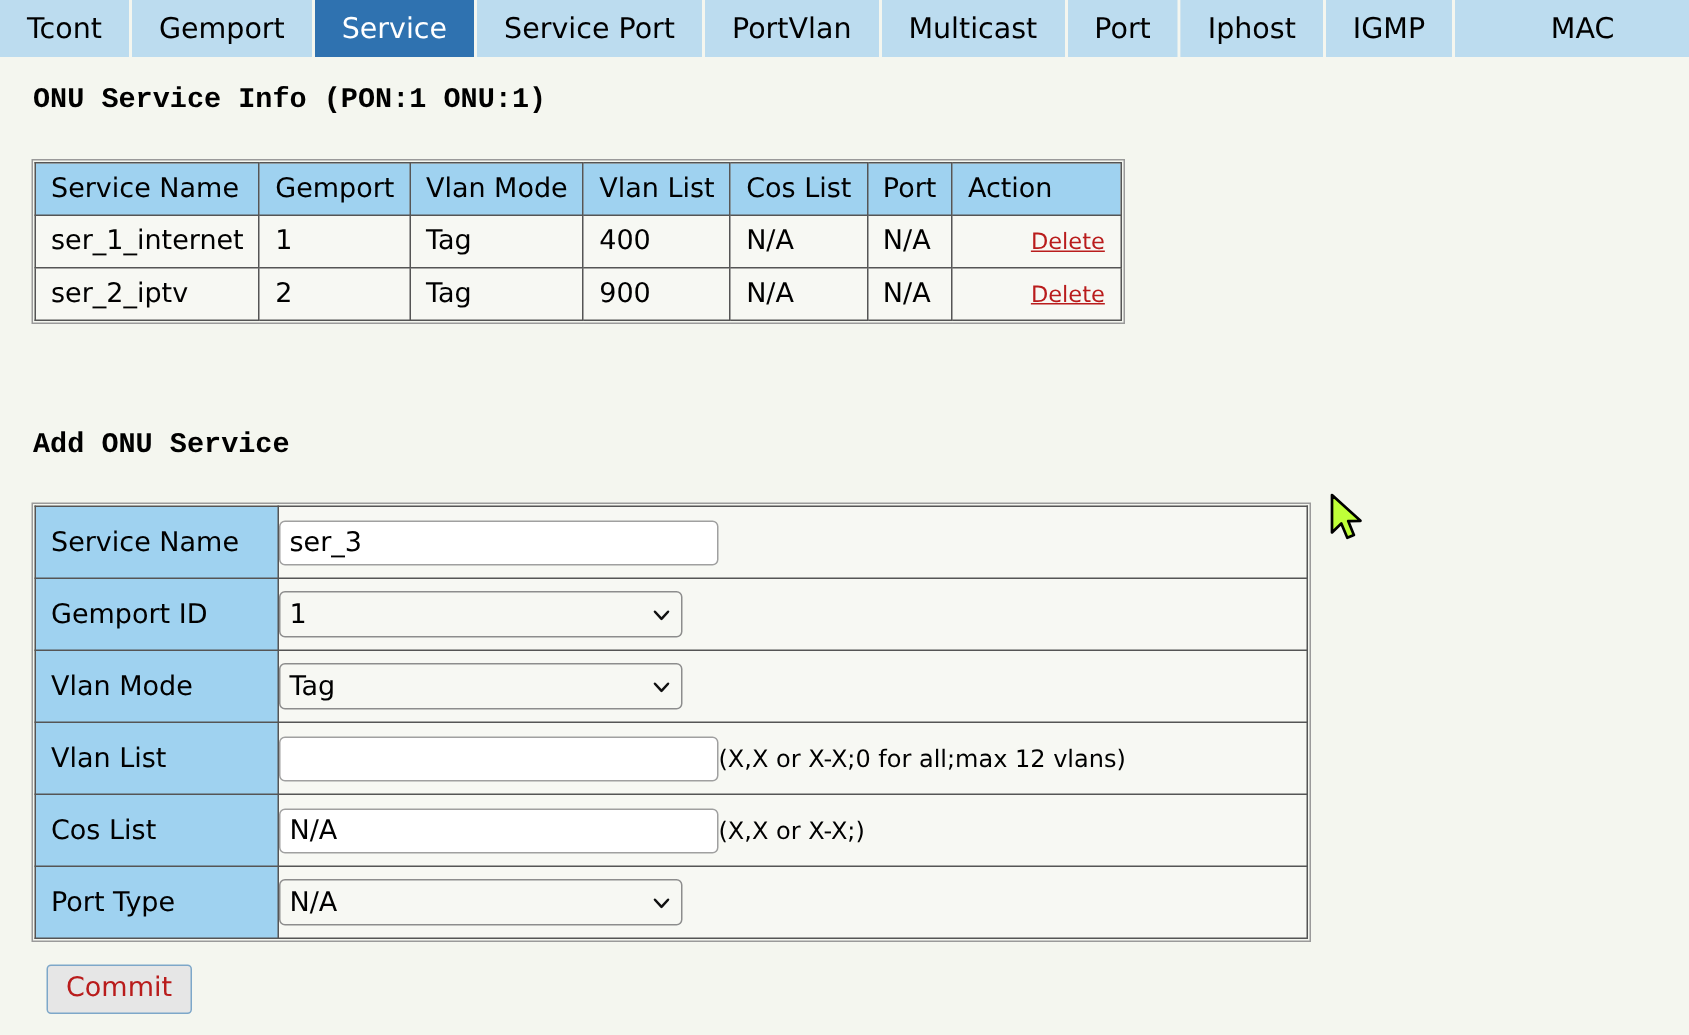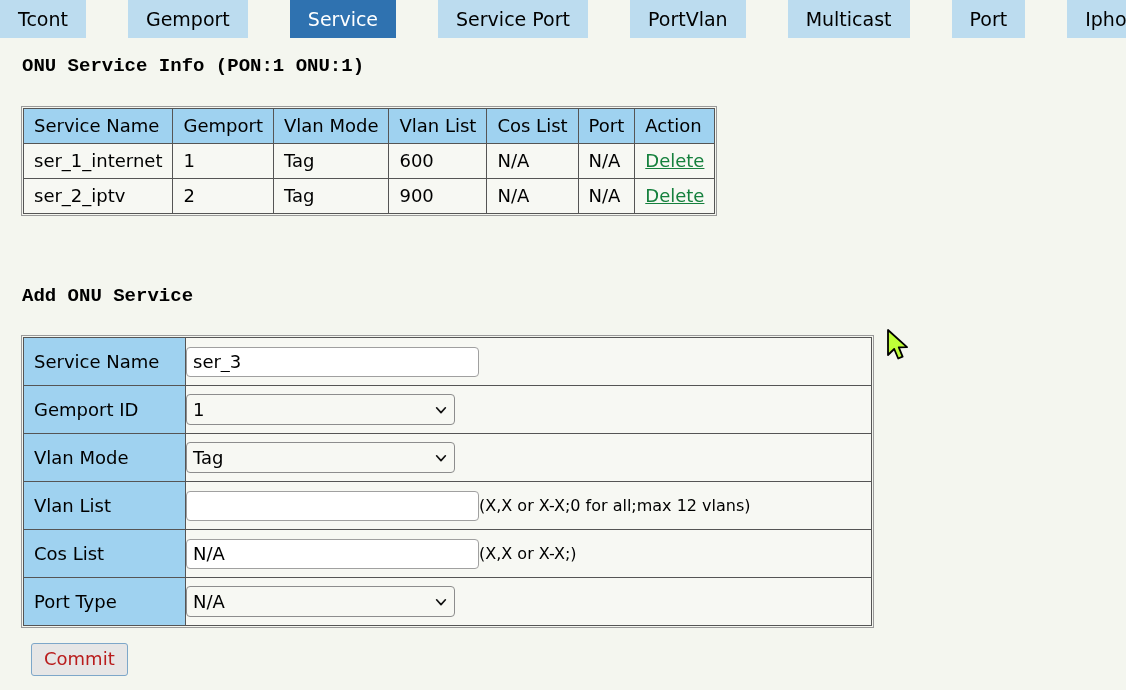--- a/index.html
+++ b/index.html
@@ -15,21 +15,20 @@
     position: relative;
   }
 
   
   .tabbar {
     display: flex;
     width: 100%;
     height: 38px;
     background: #f4f6ef;
     align-items: stretch;
-    gap: 40px;
   }
   .tab {
     flex: 0 0 auto;
     background: #bcdcef;
     color: #000000;
     font-size: 19px;
     line-height: 38px;
     text-align: center;
     padding: 0 18px;
     white-space: nowrap;
@@ -79,23 +78,24 @@
     box-sizing: border-box;
     white-space: nowrap;
   }
   table.info th {
     background: #9fd2f0;
   }
   table.info td {
     background: #f7f8f3;
   }
   a.delete-link {
-    color: #15803d;
+    color: #b91c1c;
     text-decoration: underline;
-    font-size: 18px;
+    font-size: 15px;
+    margin-left: 42px;
   }
 
   
   .form-table-wrap {
     position: absolute;
     left: 21px;
     top: 335px;
     width: 849px;
     border: 1px solid #9a9a9a;
     padding: 1px;
@@ -228,21 +228,21 @@
         <th>Cos List</th>
         <th>Port</th>
         <th>Action</th>
       </tr>
     </thead>
     <tbody>
       <tr>
         <td>ser_1_internet</td>
         <td>1</td>
         <td>Tag</td>
-        <td>600</td>
+        <td>400</td>
         <td>N/A</td>
         <td>N/A</td>
         <td><a class="delete-link" href="#">Delete</a></td>
       </tr>
       <tr>
         <td>ser_2_iptv</td>
         <td>2</td>
         <td>Tag</td>
         <td>900</td>
         <td>N/A</td>

